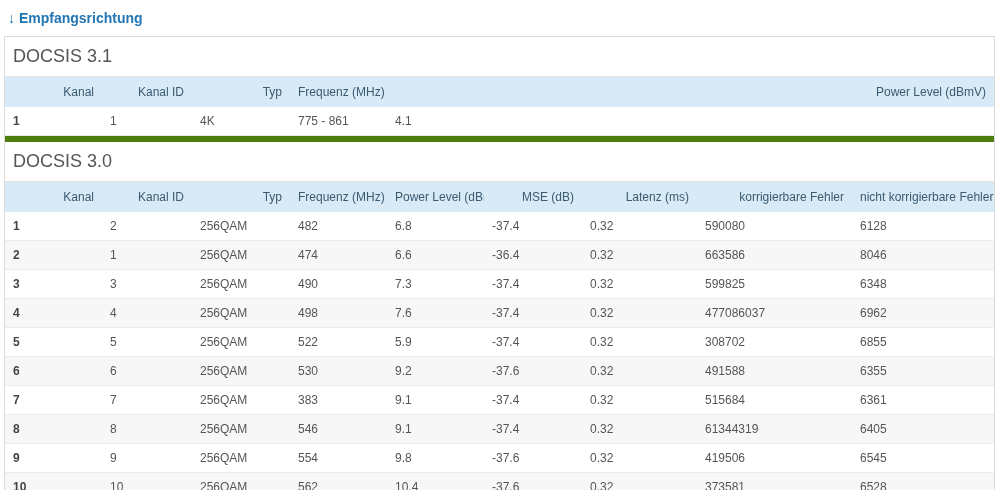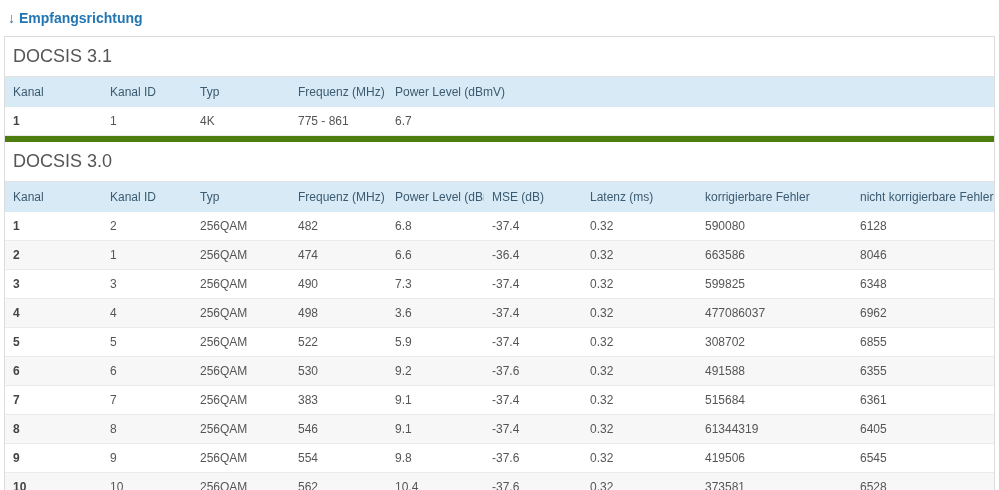--- a/index.html
+++ b/index.html
@@ -35,21 +35,21 @@
   table {
     width: 100%;
     border-collapse: collapse;
     table-layout: fixed;
     font-size: 12px;
   }
   thead th {
     background: #d7eaf6;
     color: #3c5a70;
     font-weight: normal;
-    text-align: left;
+    text-align: right;
     padding: 8px 8px;
     white-space: nowrap;
     overflow: hidden;
   }
   tbody td {
     color: #555555;
     padding: 7px 8px;
     border-bottom: 1px solid #ebebeb;
     white-space: nowrap;
     overflow: hidden;
@@ -95,21 +95,21 @@
             <th>Frequenz (MHz)</th>
             <th>Power Level (dBmV)</th>
           </tr>
         </thead>
       <tbody>
           <tr>
             <td>1</td>
             <td>1</td>
             <td>4K</td>
             <td>775 - 861</td>
-            <td>6.7</td>
+            <td>4.1</td>
           </tr>
         </tbody>
     </table>
 
     <div class="section-label section-divider">DOCSIS 3.0</div>
 
     <table>
       <colgroup>
         <col style="width:97px">
           <col style="width:90px">
@@ -166,21 +166,21 @@
             <td>-37.4</td>
             <td>0.32</td>
             <td>599825</td>
             <td>6348</td>
           </tr>
           <tr>
             <td>4</td>
             <td>4</td>
             <td>256QAM</td>
             <td>498</td>
-            <td>3.6</td>
+            <td>7.6</td>
             <td>-37.4</td>
             <td>0.32</td>
             <td>477086037</td>
             <td>6962</td>
           </tr>
           <tr>
             <td>5</td>
             <td>5</td>
             <td>256QAM</td>
             <td>522</td>

